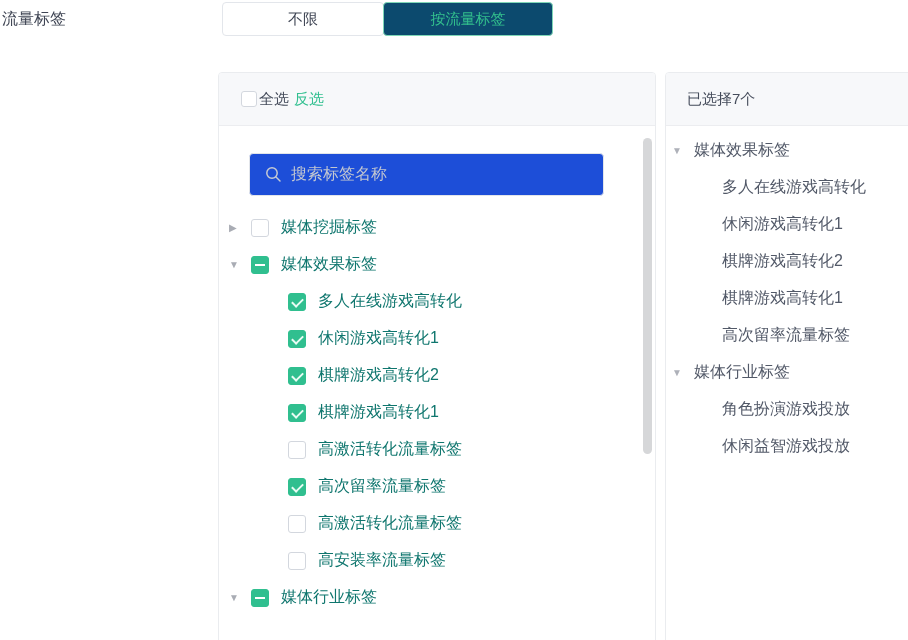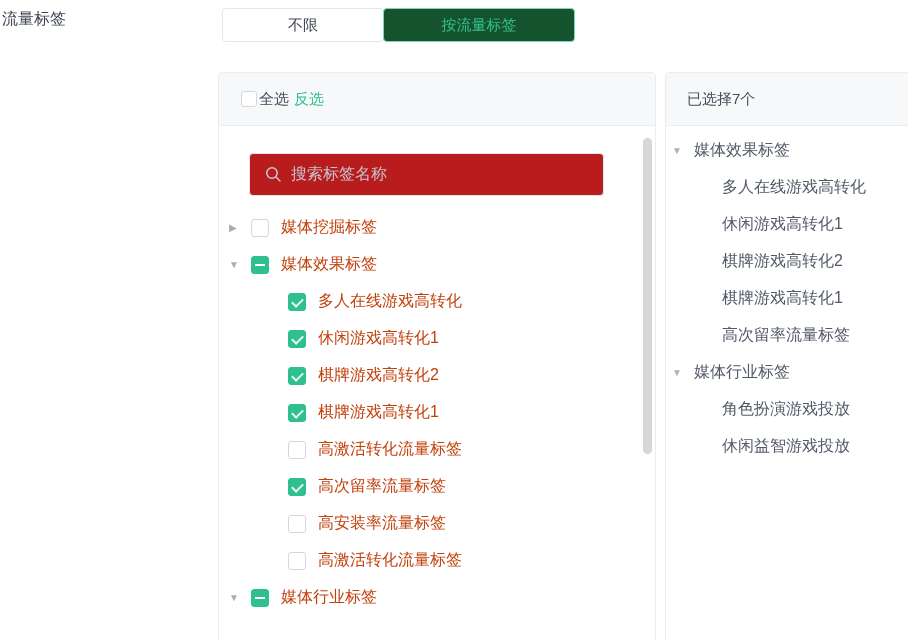--- a/index.html
+++ b/index.html
@@ -6,30 +6,30 @@
   body {
     width:908px; height:640px; position:relative; overflow:hidden;
     background:#ffffff;
     font-family:"Liberation Sans","DejaVu Sans",sans-serif;
     -webkit-font-smoothing:antialiased;
   }
   .field-label {
     position:absolute; left:2px; top:9px;
     font-size:16px; color:#3e4453;text-align:center;
   }
-  .tabs { position:absolute; left:222px; top:8px; display:flex; }
+  .tabs { position:absolute; left:222px; top:2px; display:flex; }
   .tab {
     height:34px; box-sizing:border-box; display:flex; align-items:center; justify-content:center;
     font-size:15px; border:1px solid #e3e6eb; background:#fff; color:#3e4453;
     border-radius:4px; cursor:pointer; user-select:none;
   }
   .tab.inactive { width:162px; }
   .tab.active {
-    width:192px; margin-left:-1px;
-    background:#14532d; border-color:#7ed7b7; color:#33c08d;
+    width:170px; margin-left:-1px;
+    background:#0c4a6e; border-color:#7ed7b7; color:#33c08d;
     position:relative; z-index:1;
   }
   .panel {
     position:absolute; top:72px; background:#fff;
     border:1px solid #eaecef; box-sizing:border-box; border-radius:4px;
     overflow:hidden;
   }
   .panel.left  { left:218px; width:438px; height:576px; }
   .panel.right { left:665px; width:250px; height:576px; }
   .panel-header {
@@ -53,33 +53,33 @@
   .cb.indeterminate::after {
     content:""; position:absolute; left:3px; top:7px; width:10px; height:2px; background:#fff;
   }
 
   .select-all-label { margin-left:2px; font-size:15px; color:#454c5b; cursor:pointer; }
   .invert-link { margin-left:5px; font-size:15px; color:#30bf8f; cursor:pointer; }
 
   .search-box {
     position:absolute; left:30px; top:80px; width:355px; height:43px;
     border:1px solid #e2e5ea; border-radius:4px; box-sizing:border-box;
-    display:flex; align-items:center; padding-left:15px; cursor:text; background:#b91c1c;
+    display:flex; align-items:center; padding-left:15px; cursor:text; background:#1d4ed8;
   }
   .search-icon { display:flex; align-items:center; }
   .search-placeholder { margin-left:9px; font-size:16px; color:#c3c7d0; }
 
   .tree { position:absolute; left:0; top:136px; width:100%; }
   .tree-row { height:37px; display:flex; align-items:center; cursor:pointer; }
   .tree-row .arrow {
     width:13px; margin-left:10px; font-size:10px; color:#a9acb4;
     display:flex; align-items:center; justify-content:flex-start; flex:none;
   }
   .tree-row.lvl0 .cb { margin-left:9px; }
-  .tree-row .lbl { margin-left:12px; font-size:16px; color:#c2410c; white-space:nowrap; }
+  .tree-row .lbl { margin-left:12px; font-size:16px; color:#0f766e; white-space:nowrap; }
   .tree-row.lvl1 { padding-left:69px; }
 
   .scrollbar-thumb {
     position:absolute; left:424px; top:65px; width:9px; height:316px;
     border-radius:5px; background:#d6d7d9; cursor:grab;
   }
 
   .sel-tree { position:absolute; left:0; top:59px; width:100%; }
   .sel-row { height:37px; display:flex; align-items:center; font-size:16px; color:#525968; white-space:nowrap; }
   .sel-row .arrow {
@@ -143,25 +143,25 @@
       <div class="tree-row lvl1">
         <span class="cb "></span>
         <span class="lbl">高激活转化流量标签</span>
       </div>
       <div class="tree-row lvl1">
         <span class="cb checked"></span>
         <span class="lbl">高次留率流量标签</span>
       </div>
       <div class="tree-row lvl1">
         <span class="cb "></span>
-        <span class="lbl">高安装率流量标签</span>
+        <span class="lbl">高激活转化流量标签</span>
       </div>
       <div class="tree-row lvl1">
         <span class="cb "></span>
-        <span class="lbl">高激活转化流量标签</span>
+        <span class="lbl">高安装率流量标签</span>
       </div>
       <div class="tree-row lvl0">
         <span class="arrow">▼</span>
         <span class="cb indeterminate"></span>
         <span class="lbl">媒体行业标签</span>
       </div>
     </div>
   <div class="scrollbar-thumb"></div>
 </div>
 

